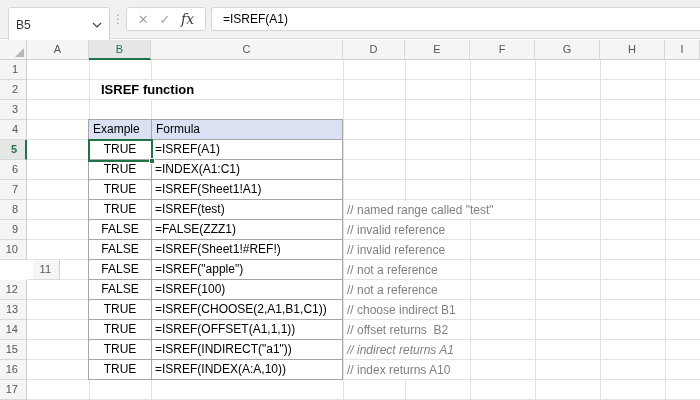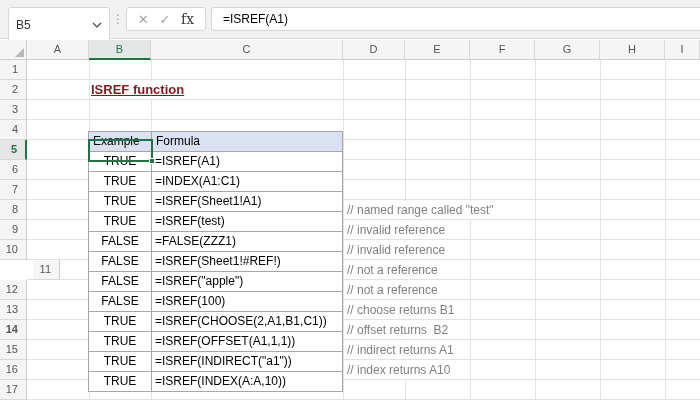--- a/index.html
+++ b/index.html
@@ -28,21 +28,21 @@
     color:#9d9d9d; font-size:12px;
   }
   .fx-box {
     position:absolute; left:126px; top:7px; width:80px; height:24px;
     background:#fff; border:1px solid #d6d6d6; border-radius:3px;
     display:flex; align-items:center; justify-content:space-evenly;
   }
   .cancel, .enter { color:#a3a3a3; font-size:13px; line-height:1; }
   .fx {
     font-family:"DejaVu Serif","Liberation Serif",serif;
-    font-size:14px; color:#3a3a3a; line-height:1;
+    font-style:italic; font-size:14px; color:#3a3a3a; line-height:1;
   }
   .formula-field {
     position:absolute; left:211px; top:7px; width:489px; height:24px;
     background:#fff; border:1px solid #d6d6d6; border-right:none;
     border-radius:3px 0 0 3px; line-height:22px; padding-left:11px;
     font-size:12px; color:#000;
   }
   
   .sheet { position:absolute; left:0; top:40px; width:700px; height:360px; background:#fff; }
   .corner {
@@ -65,27 +65,26 @@
     font-size:11px; color:#555; text-align:right; padding-right:8px; line-height:19px; cursor:default;
   }
   .rowhead.sel { background:#e4e7e5; color:#217346; border-right:2px solid #217346; font-weight:bold; }
   .cellsbg {
     position:absolute; left:27px; top:20px; width:673px; height:340px; background:#fff;
     background-image:repeating-linear-gradient(to bottom, transparent 0px, transparent 19px, #e2e2e2 19px, #e2e2e2 20px);
   }
   .vline { position:absolute; top:20px; width:1px; height:340px; background:#e2e2e2; }
   
   .title {
-    position:absolute; left:91px; top:41px; height:18px; line-height:18px;
-    font-weight:bold; font-size:13px; color:#7f1d1d; background:#fff; padding-right:4px;
+    position:absolute; left:101px; top:41px; height:18px; line-height:18px;
+    font-weight:bold; font-size:13px; color:#000000; background:#fff; padding-right:4px;
     white-space:pre;
-    text-decoration:underline;
   }
   .etable {
-    position:absolute; left:88px; top:91px; border-collapse:collapse;
+    position:absolute; left:88px; top:79px; border-collapse:collapse;
     table-layout:fixed; width:255px; font-size:12px;
   }
   .etable th, .etable td {
     border:1px solid #a6a6a6; height:19px; line-height:19px;
     font-weight:normal; white-space:nowrap; overflow:hidden; background:#fff;
   }
   .etable th { background:#d9e1f2; text-align:left; padding-left:4px; }
   .etable td.ex { width:63px; text-align:center; }
   .etable td.fm { width:192px; text-align:left; padding-left:3px; }
   .etable th.exh { width:63px; }
@@ -158,21 +157,21 @@
         <div class="rowhead" style="top: 80px;">4</div>
         <div class="rowhead sel" style="top: 100px;">5</div>
         <div class="rowhead" style="top: 120px;">6</div>
         <div class="rowhead" style="top: 140px;">7</div>
         <div class="rowhead" style="top: 160px;">8</div>
         <div class="rowhead" style="top: 180px;">9</div>
         <div class="rowhead" style="top: 200px;">10</div>
         <div class="rowhead" style="top: 220px; margin-left: 33px;">11</div>
         <div class="rowhead" style="top: 240px;">12</div>
         <div class="rowhead" style="top: 260px; padding-left: 6px;">13</div>
-        <div class="rowhead" style="top: 280px; font-weight: bold;">14</div>
+        <div class="rowhead" style="top: 280px;">14</div>
         <div class="rowhead" style="top: 300px;">15</div>
         <div class="rowhead" style="top: 320px;">16</div>
         <div class="rowhead" style="top: 340px;">17</div>
       </div>
 
     <div class="title">ISREF function</div>
 
     <table class="etable">
       <thead>
         <tr>
@@ -231,23 +230,23 @@
           </tr>
         </tbody>
     </table>
 
     <div id="comments">
         <div class="comment" style="top: 161px;">// named range called "test"</div>
         <div class="comment" style="top: 181px;">// invalid reference</div>
         <div class="comment" style="top: 201px;">// invalid reference</div>
         <div class="comment" style="top: 221px;">// not a reference</div>
         <div class="comment" style="top: 241px;">// not a reference</div>
-        <div class="comment" style="top: 261px;">// choose returns B1</div>
+        <div class="comment" style="top: 261px;">// choose indirect B1</div>
         <div class="comment" style="top: 281px;">// offset returns  B2</div>
-        <div class="comment" style="top: 301px;">// indirect returns A1</div>
+        <div class="comment" style="top: 301px; font-style: italic;">// indirect returns A1</div>
         <div class="comment" style="top: 321px;">// index returns A10</div>
       </div>
 
     <div class="sel-border"></div>
     <div class="fill-handle"></div>
   </div>
 
 </div>
 
 </body></html>

